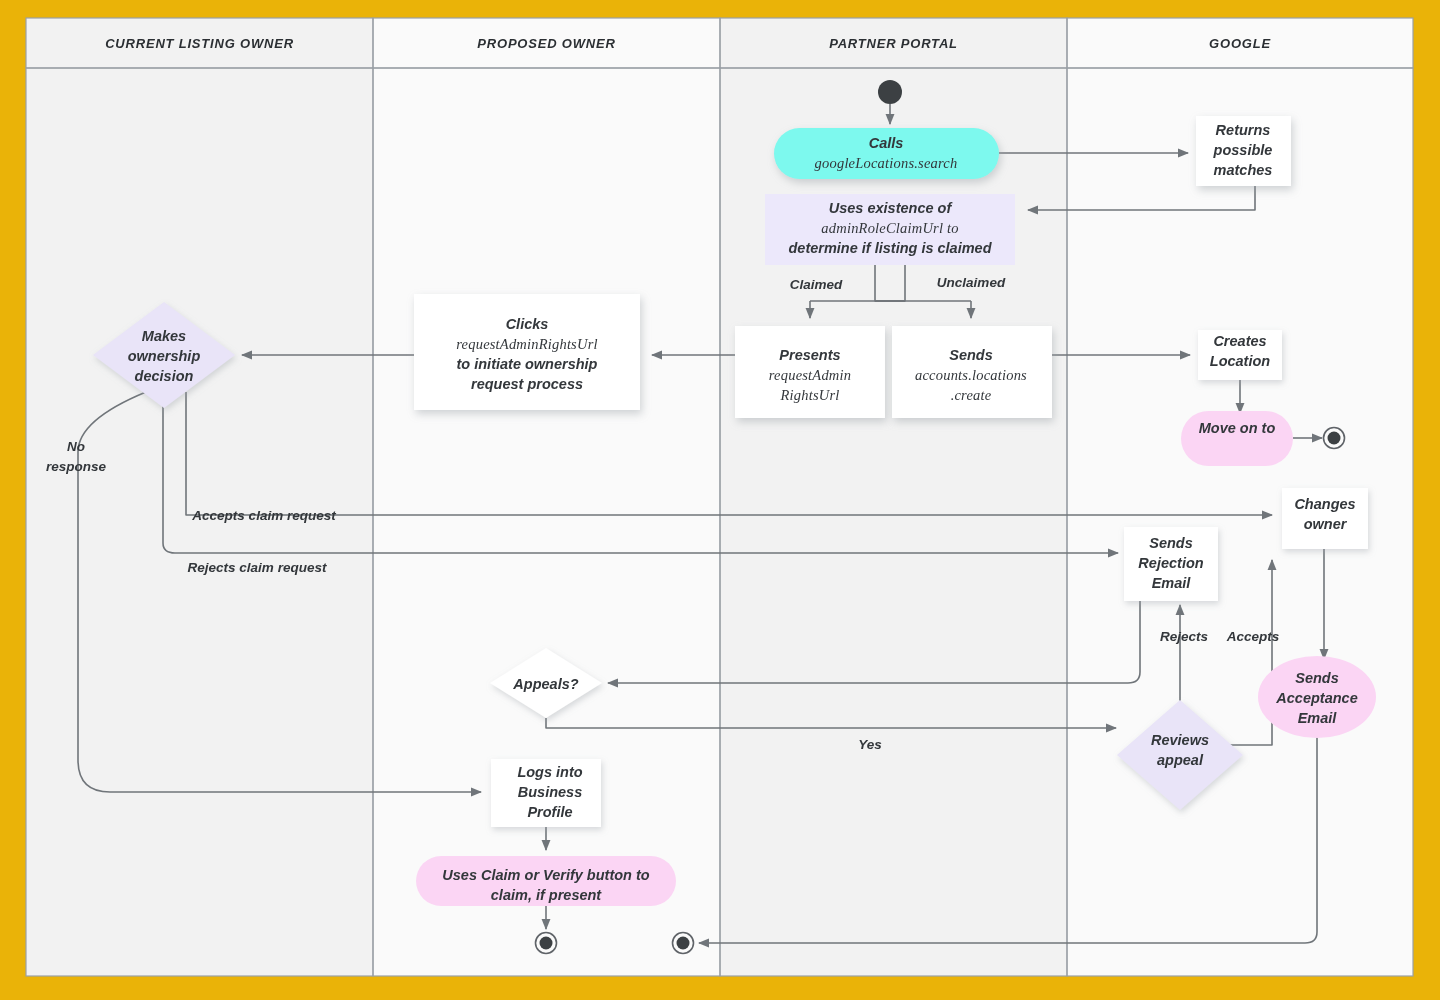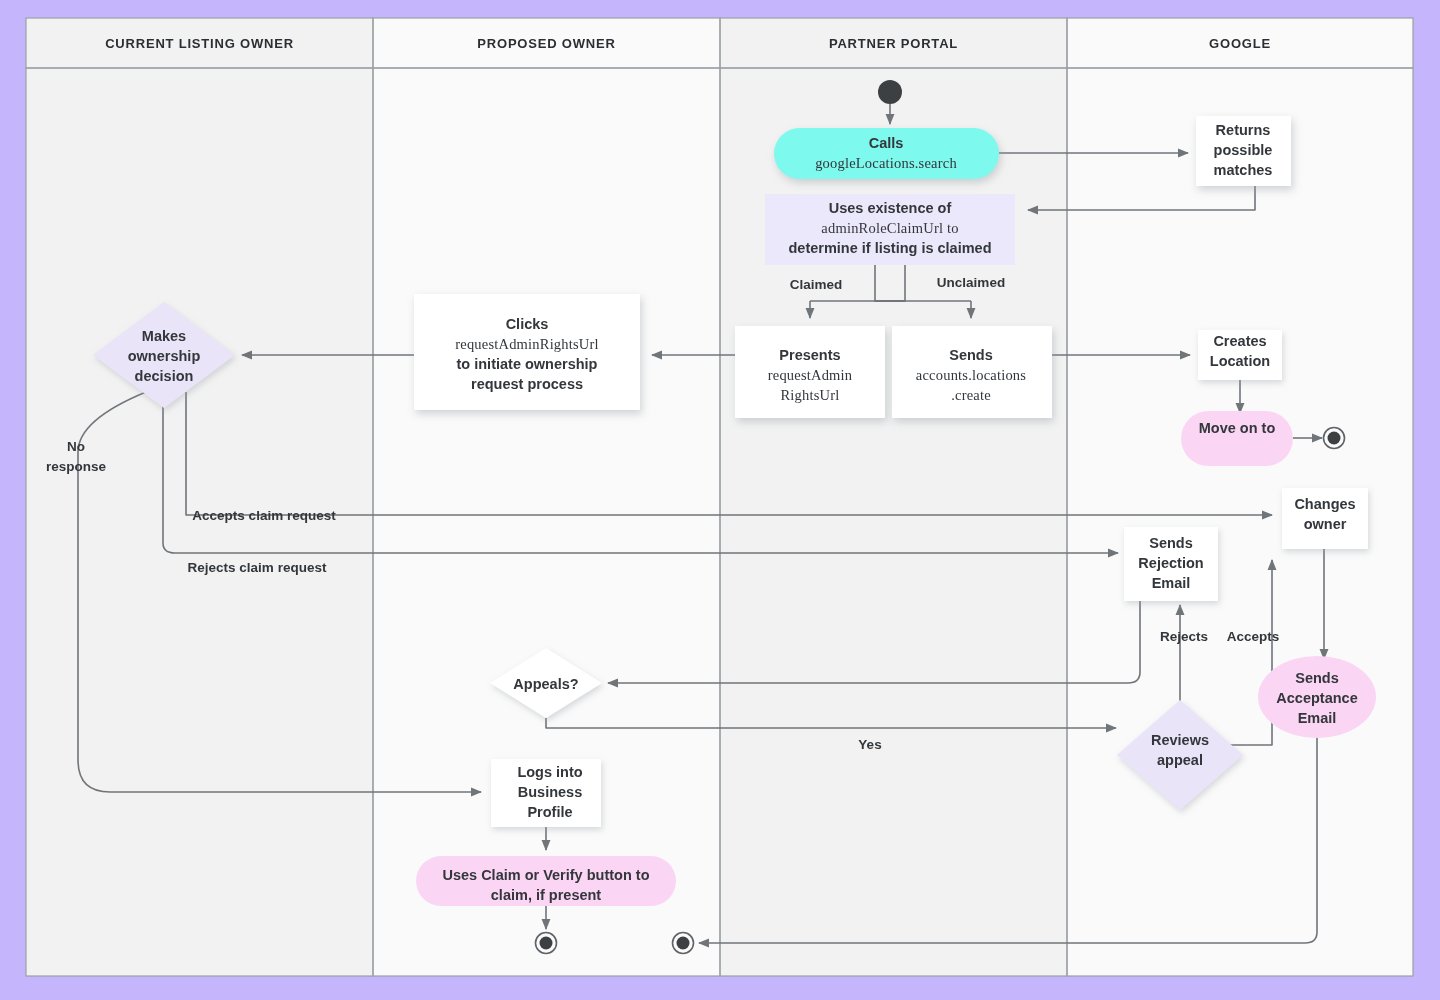--- a/index.html
+++ b/index.html
@@ -5,22 +5,23 @@
   html, body {
     margin: 0;
     padding: 0;
     background: #fafafa;
     font-family: "Liberation Sans", sans-serif;
   }
   #stage {
     position: relative;
     width: 1440px;
     height: 1000px;
-    background: #c4b5fd;
+    background: #eab308;
     overflow: hidden;
+    font-style: italic;
   }
   svg#diagram {
     position: absolute;
     left: 0; top: 0;
     width: 1440px;
     height: 1000px;
   }
   .lane-bg-a { fill: #f2f2f2; }
   .lane-bg-b { fill: #fafafa; }
   .lane-border { fill: none; stroke: #9aa0a6; stroke-width: 1.2; }

